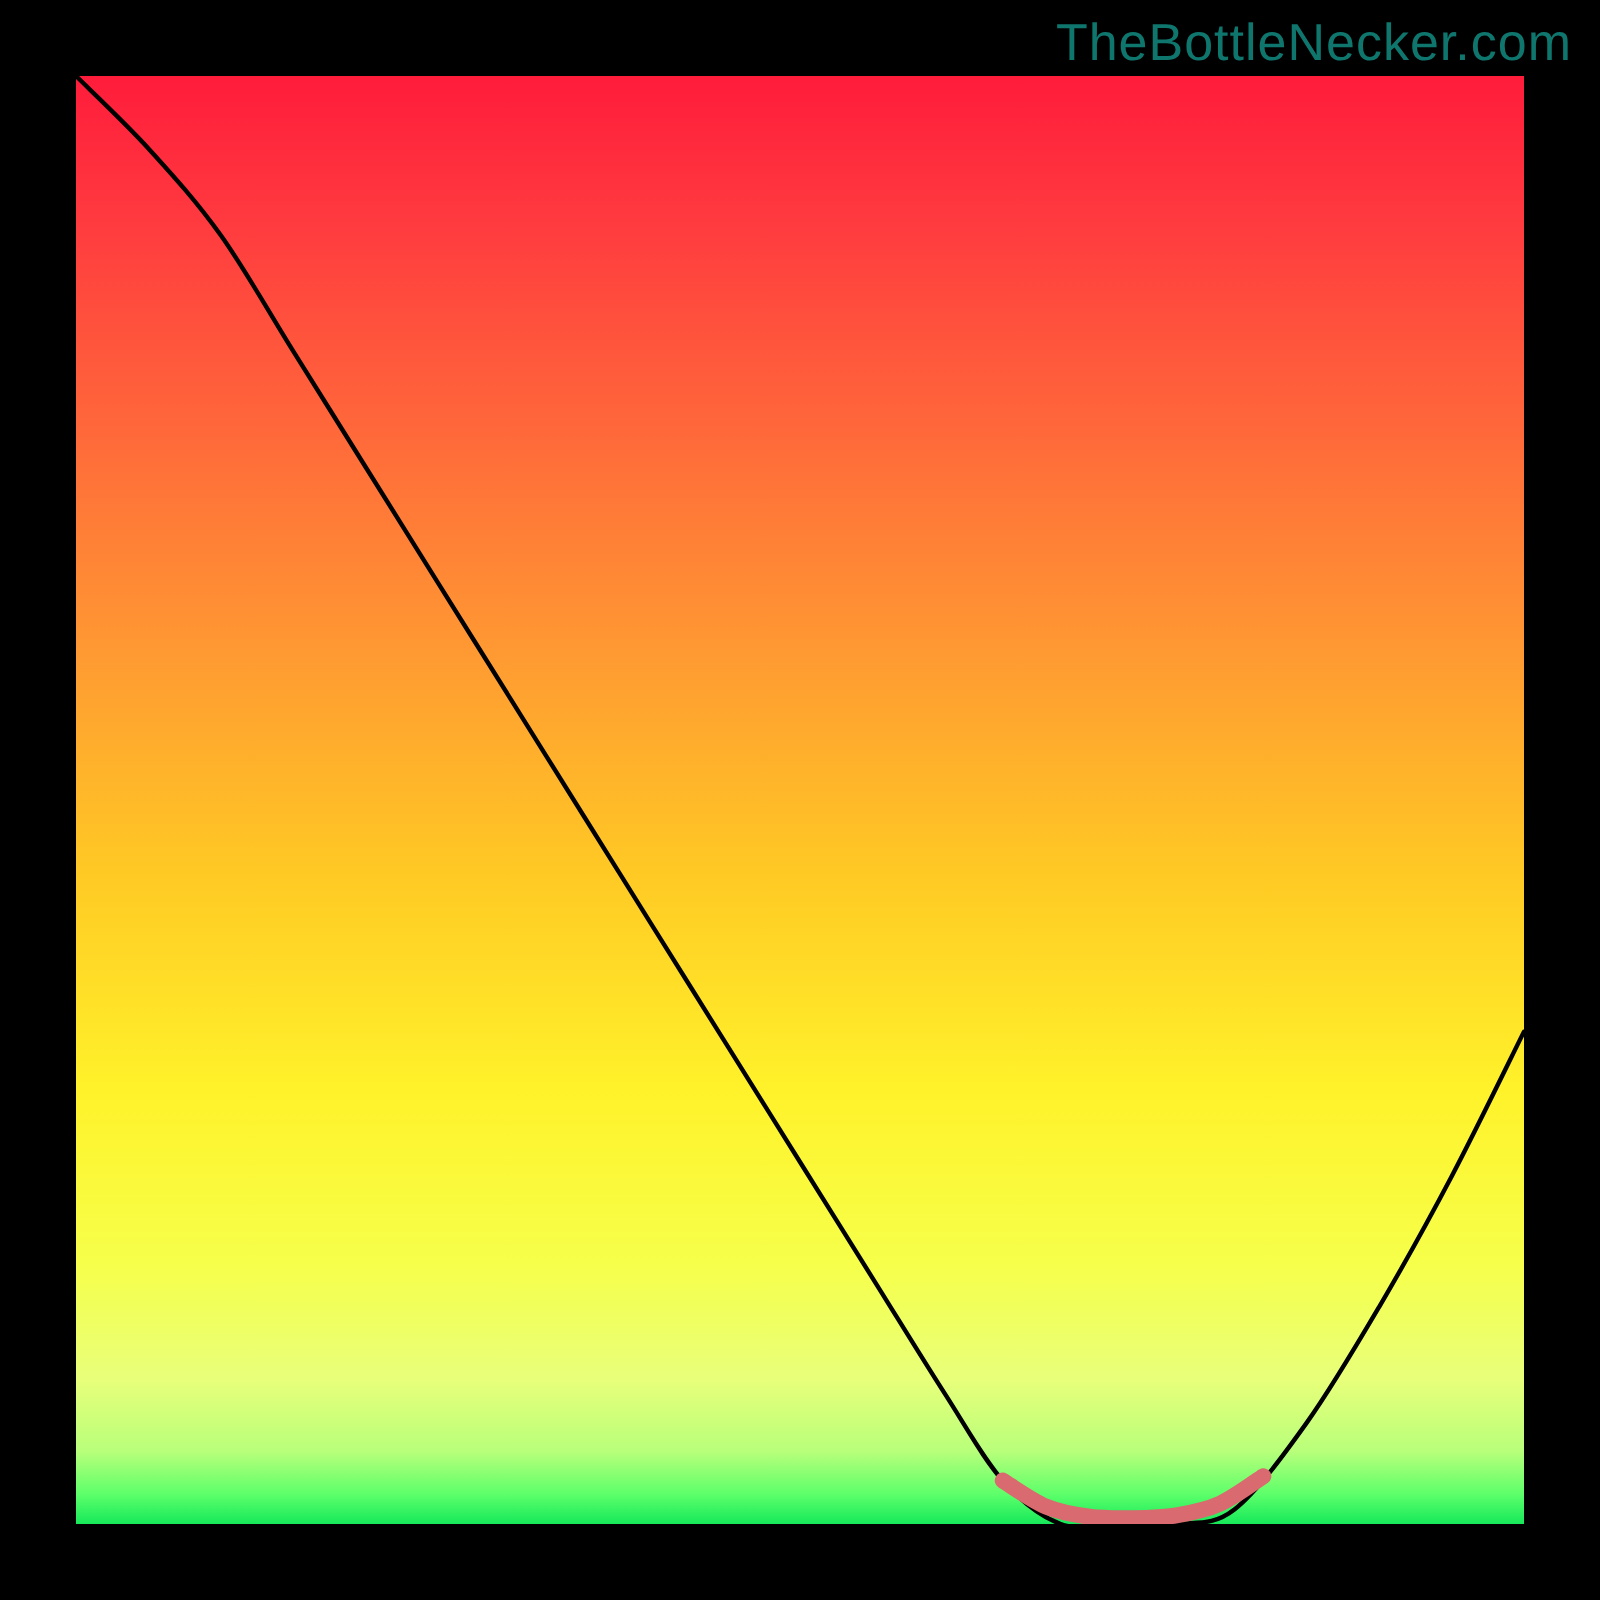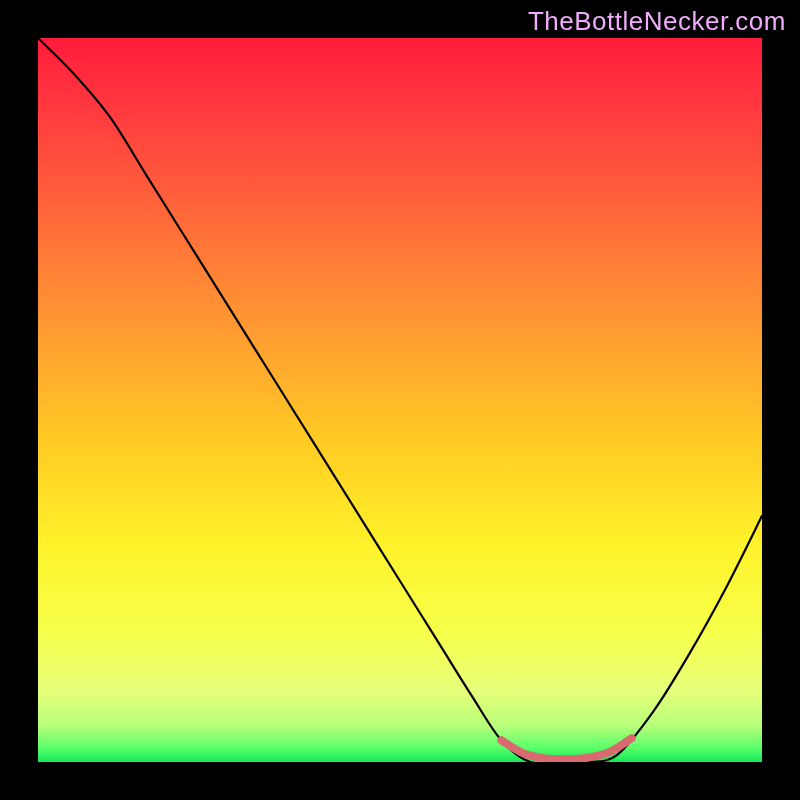--- a/index.html
+++ b/index.html
@@ -12,21 +12,21 @@
   }
   .wrap {
     position: relative;
     width: 800px;
     height: 800px;
   }
   .watermark {
     position: absolute;
     top: 6px;
     right: 14px;
-    color: #f0abfc;
+    color: #0f766e;
     font-family: Arial, Helvetica, sans-serif;
     font-size: 26px;
     font-weight: 400;
     letter-spacing: 0.5px;
     user-select: none;
   }
   .plot {
     position: absolute;
     left: 38px;
     top: 38px;

